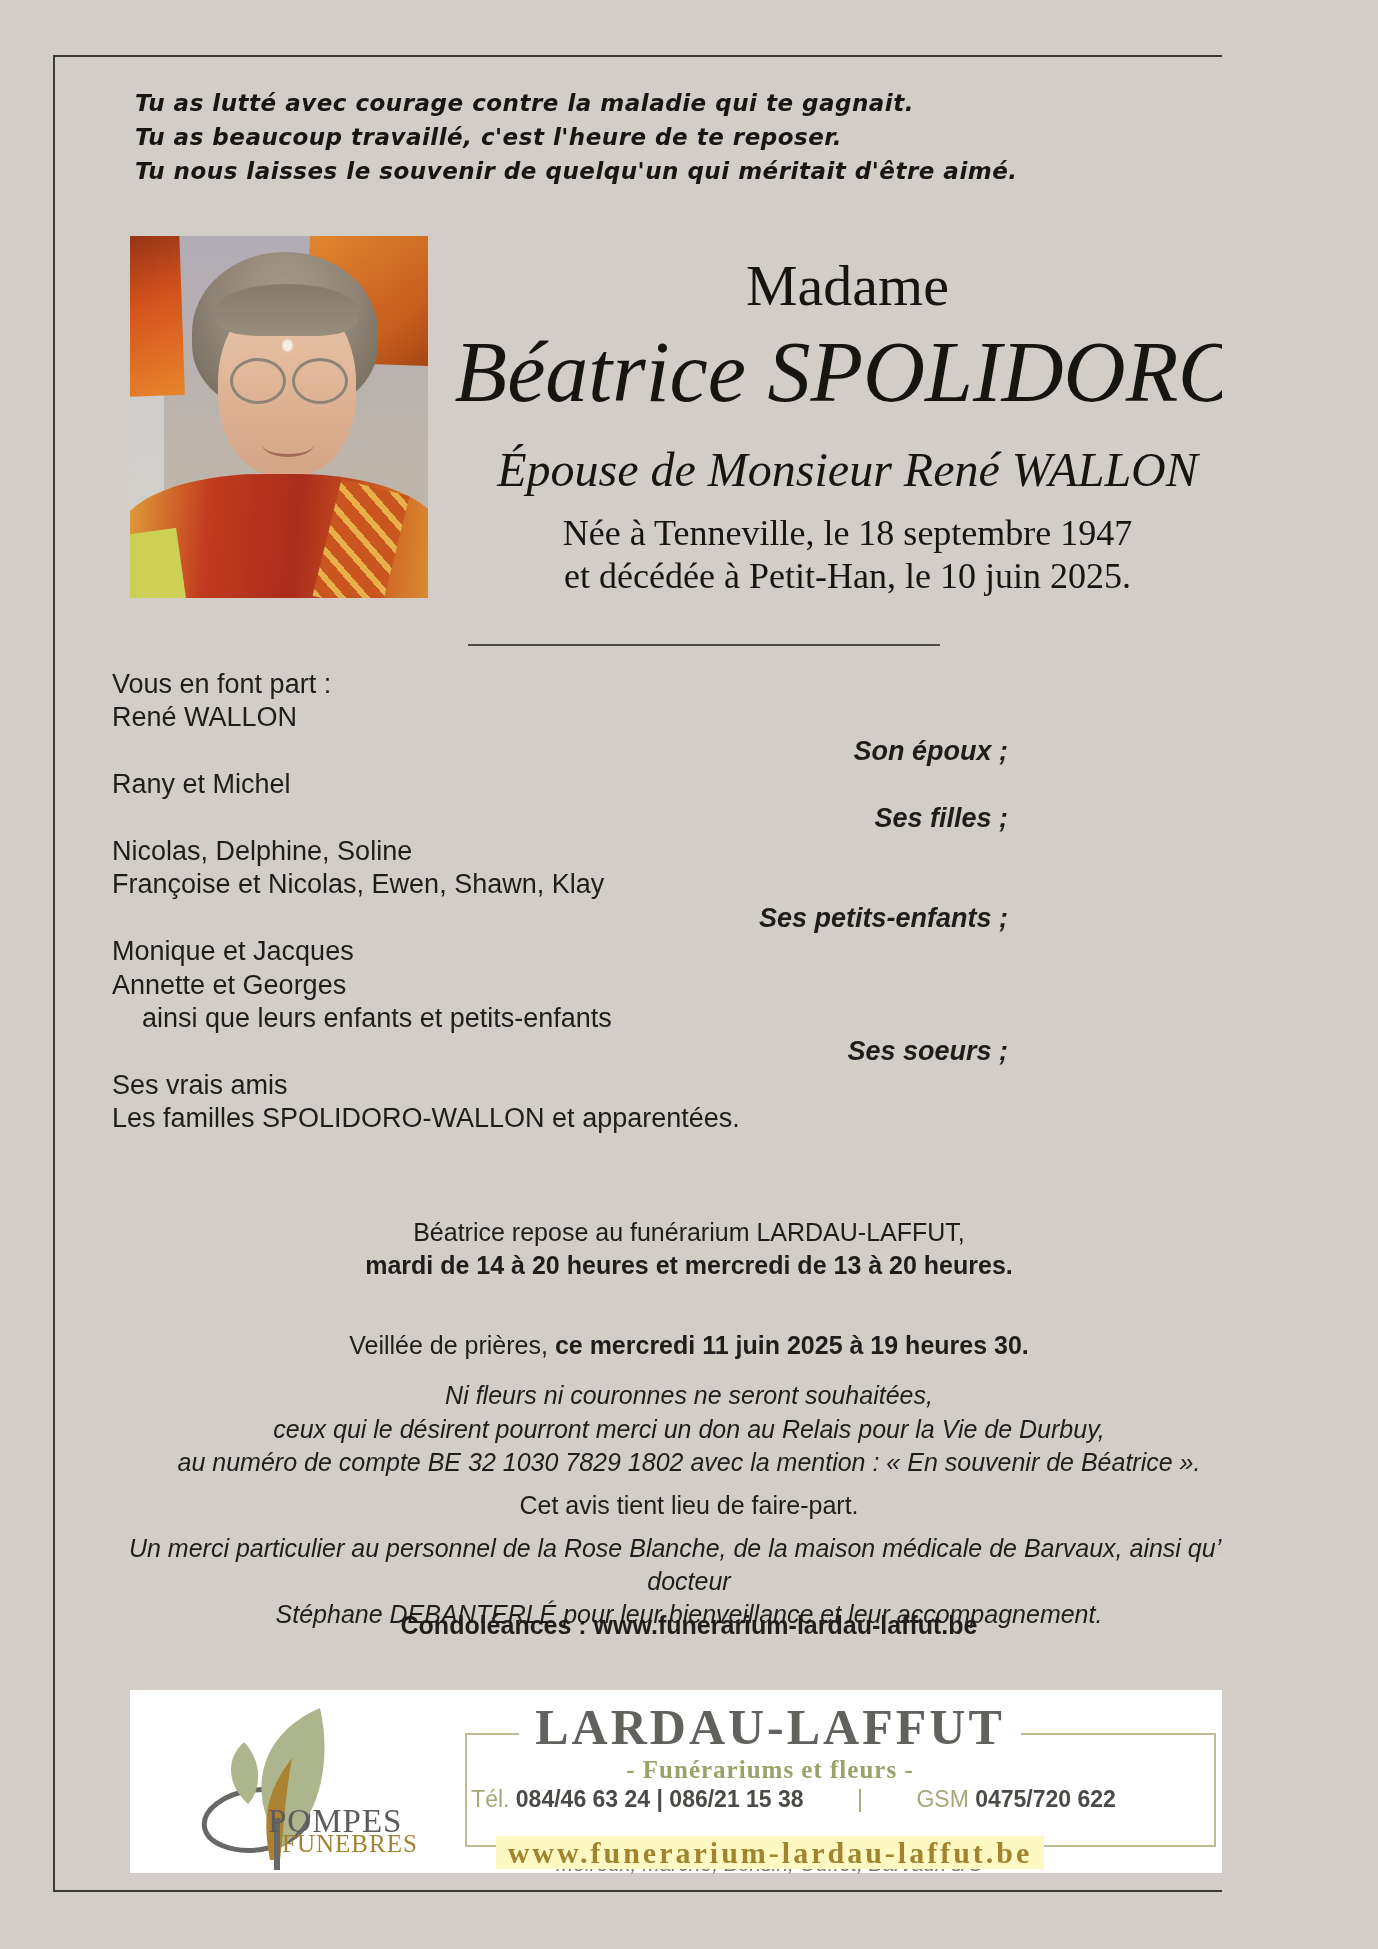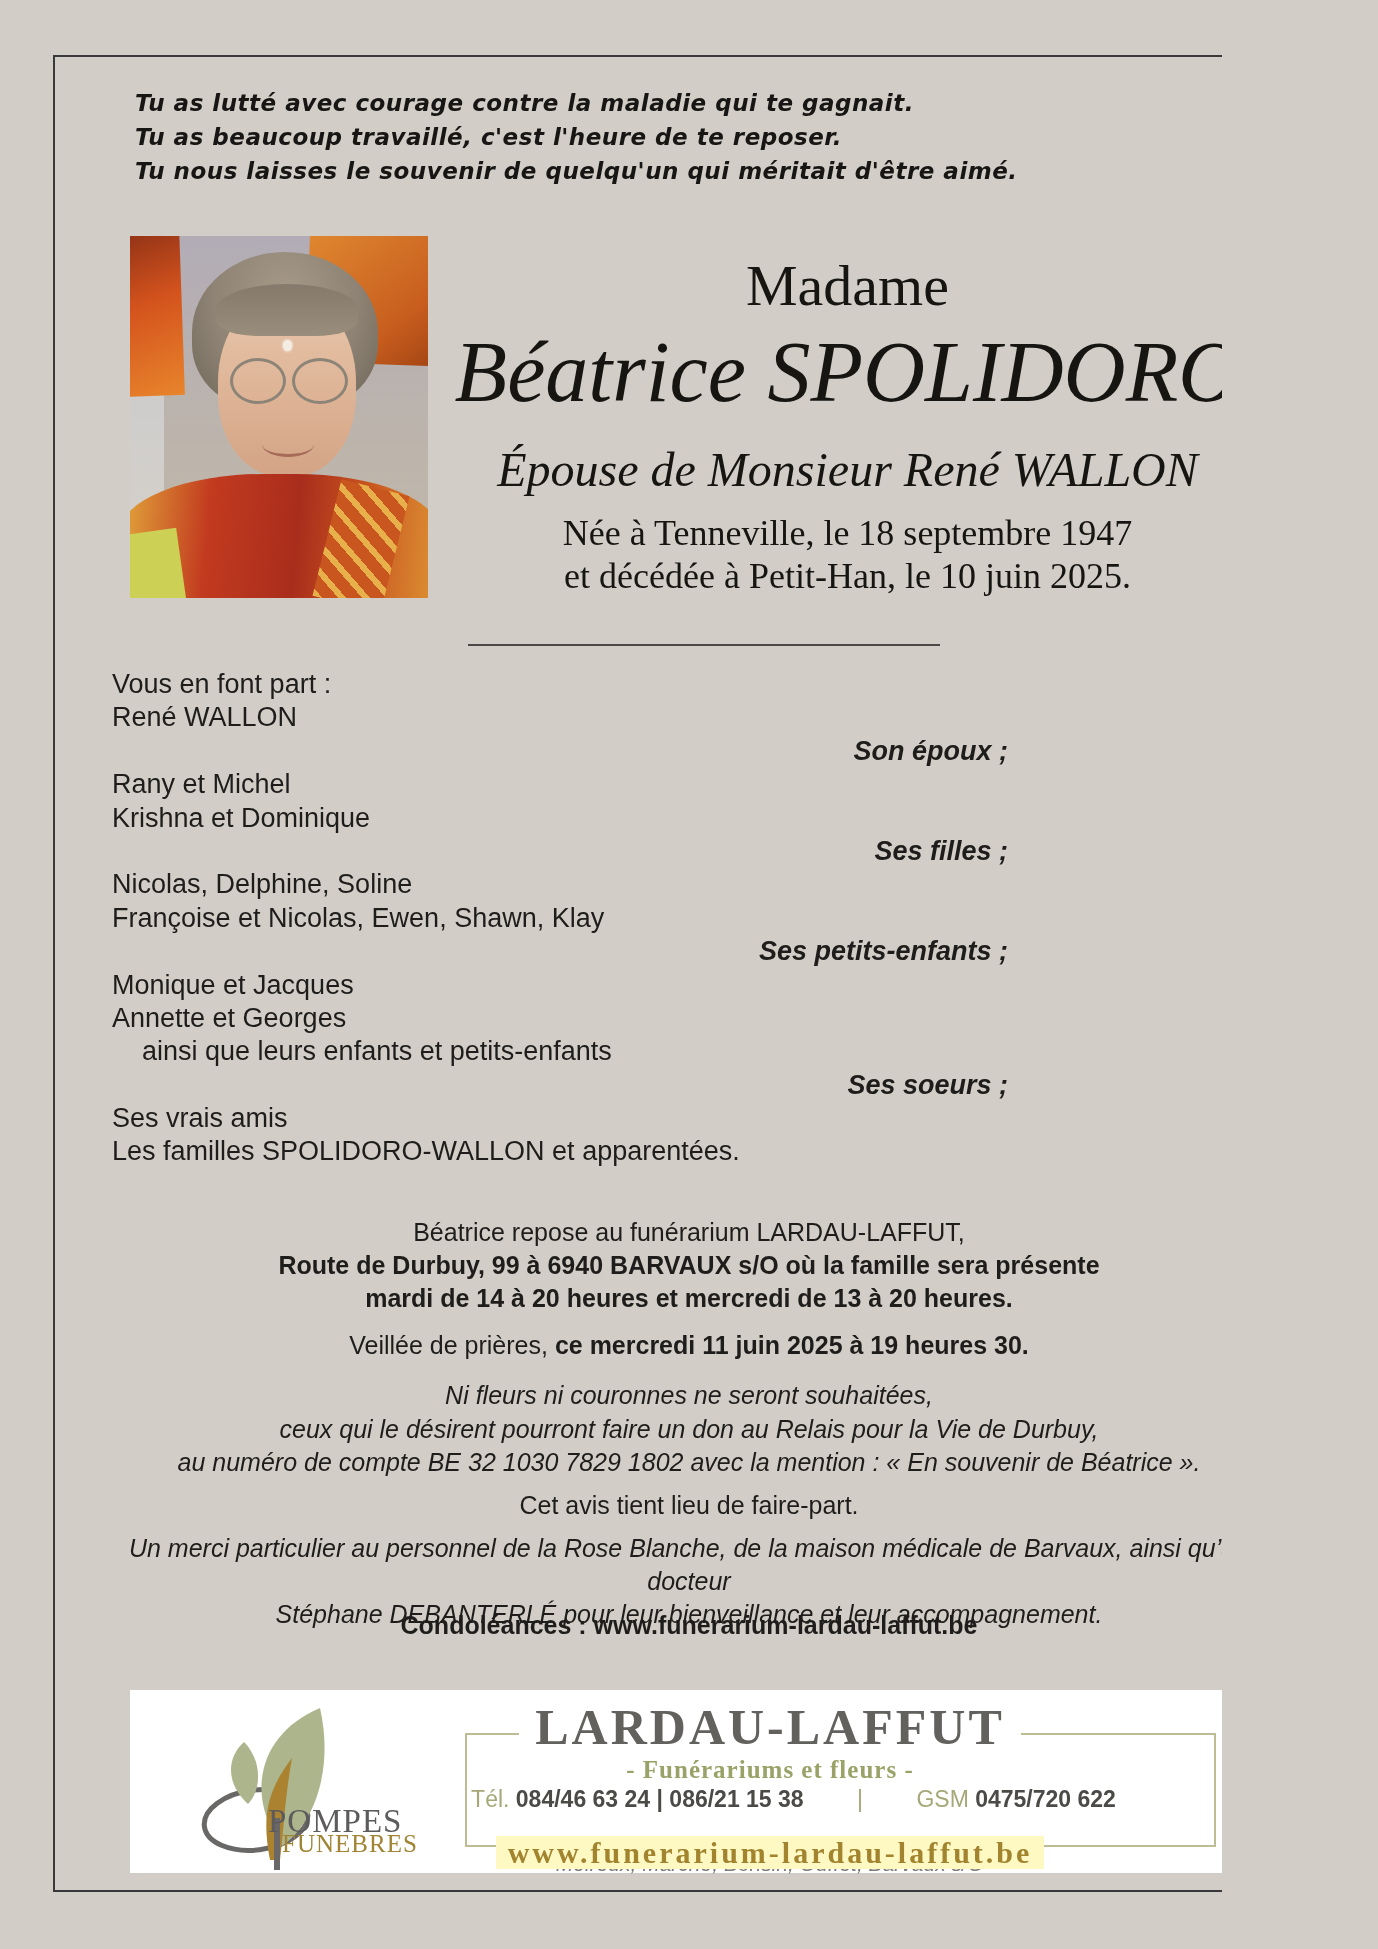--- a/index.html
+++ b/index.html
@@ -116,44 +116,42 @@
     <div>Née à Tenneville, le 18 septembre 1947</div>
     <div>et décédée à Petit-Han, le 10 juin 2025.</div>
   </div>
   <div class="t-sep"></div>
 
   <div class="family">
     <div class="row">Vous en font part :</div>
     <div class="row">René WALLON</div>
     <div class="row right">Son époux ;</div>
     <div class="row">Rany et Michel</div>
-    <div class="row">Krishna et Dominique</div>
     <div class="row right">Ses filles ;</div>
     <div class="row">Nicolas, Delphine, Soline</div>
     <div class="row">Françoise et Nicolas, Ewen, Shawn, Klay</div>
     <div class="row right">Ses petits-enfants ;</div>
     <div class="row">Monique et Jacques</div>
     <div class="row">Annette et Georges</div>
     <div class="row indent">ainsi que leurs enfants et petits-enfants</div>
     <div class="row right">Ses soeurs ;</div>
     <div class="row">Ses vrais amis</div>
     <div class="row">Les familles SPOLIDORO-WALLON et apparentées.</div>
   </div>
 
   <div class="cblock c-repose">
     <div>Béatrice repose au funérarium LARDAU-LAFFUT,</div>
-    <div class="b">Route de Durbuy, 99 à 6940 BARVAUX s/O où la famille sera présente</div>
     <div class="b">mardi de 14 à 20 heures et mercredi de 13 à 20 heures.</div>
   </div>
   <div class="cblock c-veillee">
     <span>Veillée de prières, </span><span class="b">ce mercredi 11 juin 2025 à 19 heures 30.</span>
   </div>
   <div class="cblock c-fleurs i">
     <div>Ni fleurs ni couronnes ne seront souhaitées,</div>
-    <div>ceux qui le désirent pourront faire un don au Relais pour la Vie de Durbuy,</div>
+    <div>ceux qui le désirent pourront merci un don au Relais pour la Vie de Durbuy,</div>
     <div>au numéro de compte BE 32 1030 7829 1802 avec la mention : « En souvenir de Béatrice ».</div>
   </div>
   <div class="cblock c-avis">Cet avis tient lieu de faire-part.</div>
   <div class="cblock c-merci i">
     <div>Un merci particulier au personnel de la Rose Blanche, de la maison médicale de Barvaux, ainsi qu’au docteur</div>
     <div>Stéphane DEBANTERLÉ pour leur bienveillance et leur accompagnement.</div>
   </div>
   <div class="cblock c-condo">Condoléances : www.funerarium-lardau-laffut.be</div>
 
   <div class="footer">

